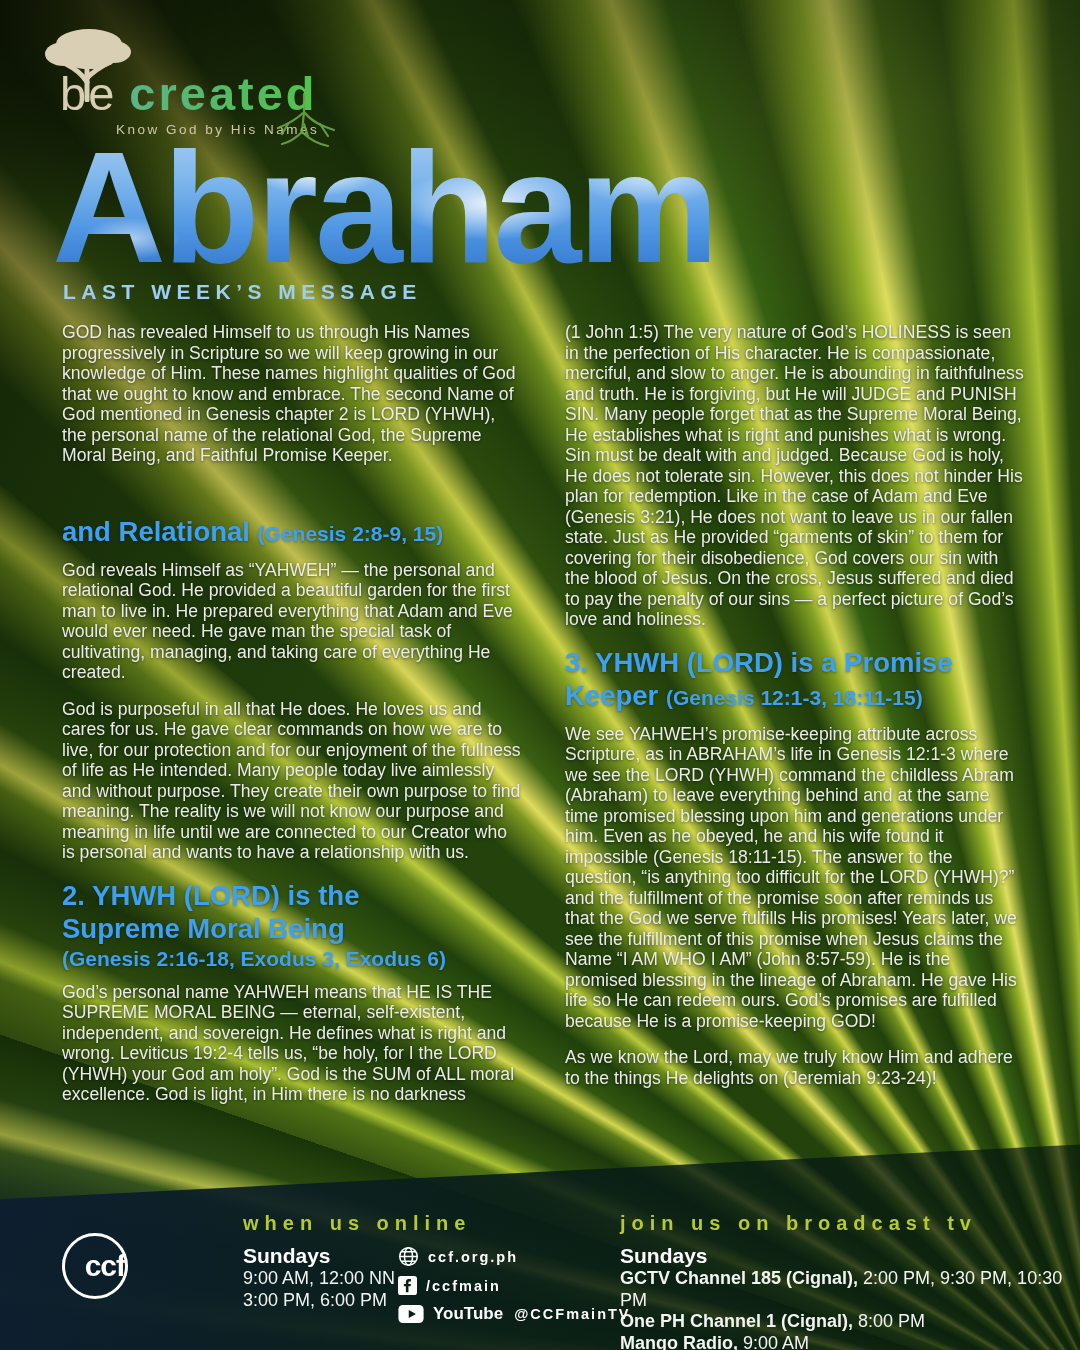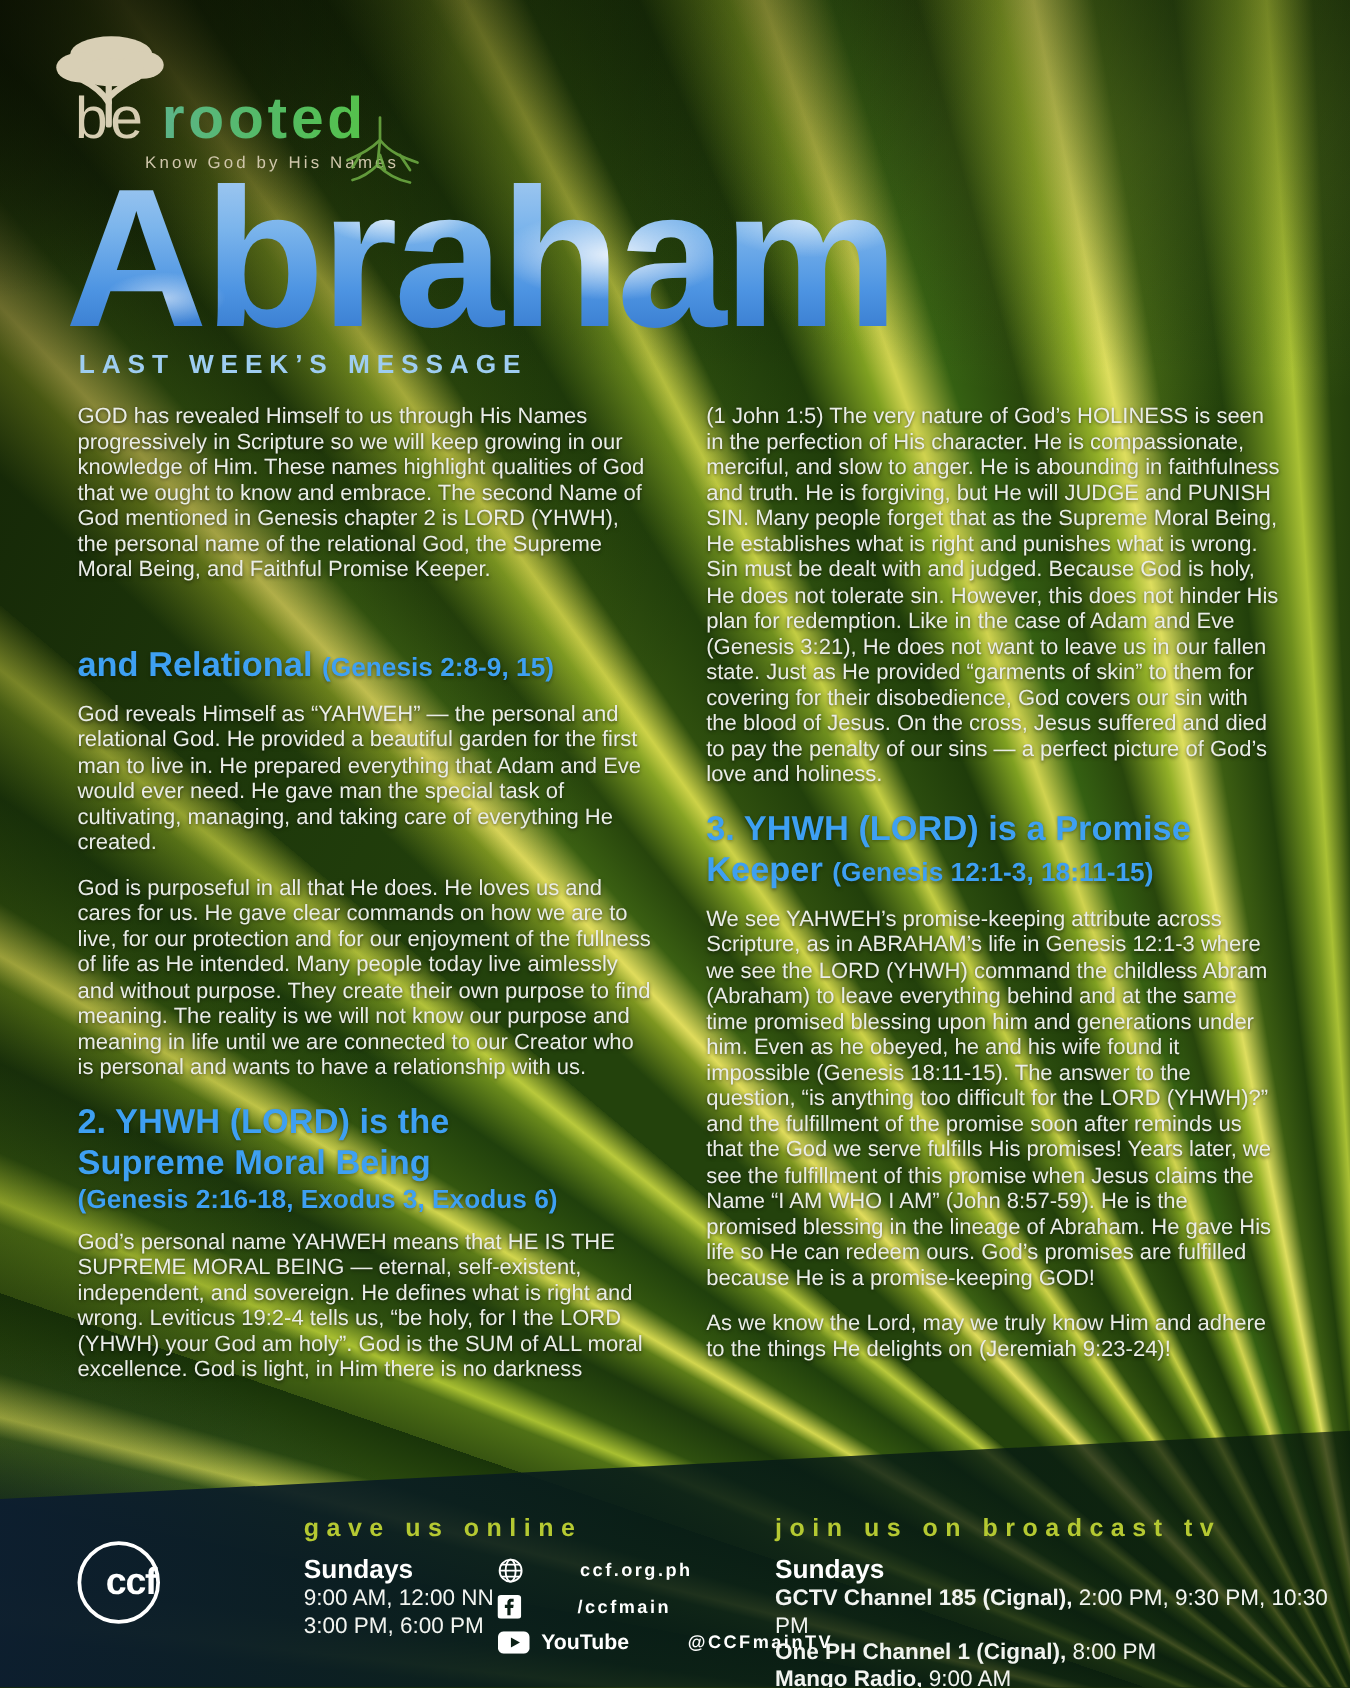--- a/index.html
+++ b/index.html
@@ -89,21 +89,21 @@
     color:#ffffff; font-weight:bold; font-size:30px; letter-spacing:-1px;
   }
   .f-head { color:#b5c932; font-weight:bold; font-size:20px; letter-spacing:6px; white-space:nowrap; }
   .f-day  { color:#ffffff; font-weight:bold; font-size:21px; margin-top:9px; }
   .f-line { color:#f2f4f0; font-size:18px; line-height:21.5px; }
   .online-block    { position:absolute; left:243px; top:122px; }
   .broadcast-block { position:absolute; left:620px; top:122px; }
   .bc-row b { font-weight:bold; }
   .social-col { position:absolute; left:398px; top:156px; display:flex; flex-direction:column; gap:9px; }
   .social-row { display:flex; align-items:center; gap:9px; color:#ffffff; }
-  .social-label { font-size:14.5px; font-weight:bold; letter-spacing:2px;margin-left:36px; }
+  .social-label { font-size:14.5px; font-weight:bold; letter-spacing:2px; }
   .yt-word { font-size:17px; font-weight:bold; letter-spacing:0; margin-right:2px; }
   .icon-svg { display:block; }
 </style>
 </head>
 <body>
 
 <div class="page">
 
   <div class="bg-fan"></div>
   <div class="bg-shade"></div>
@@ -115,21 +115,21 @@
         <ellipse cx="30" cy="30" rx="19" ry="12"></ellipse>
         <ellipse cx="80" cy="28" rx="17" ry="11"></ellipse>
         <ellipse cx="55" cy="34" rx="27" ry="11"></ellipse>
       </g>
       <g stroke="#d8cfb5" stroke-width="5" stroke-linecap="round" fill="none">
         <path d="M53 76 L53 42"></path>
         <path d="M53 58 C48 50 40 44 32 40"></path>
         <path d="M53 54 C60 47 68 42 76 38"></path>
       </g>
     </svg>
-    <div class="brand-text"><span class="brand-be">be</span> <span class="brand-rooted">rooted</span></div>
+    <div class="brand-text"><span class="brand-be">be</span> <span class="brand-rooted">created</span></div>
     <div class="brand-tagline">Know God by His Names</div>
     <svg class="roots" width="92" height="58" viewBox="0 0 92 58">
       <g stroke="#6fae45" stroke-width="2.2" stroke-linecap="round" fill="none" opacity="0.95">
         <path d="M46 2 L46 20 M46 20 C38 28 30 32 20 36 M46 20 C54 30 64 34 76 38"></path>
         <path d="M46 20 L44 40 M44 40 C38 46 32 50 24 52 M44 40 C52 48 60 52 70 54"></path>
         <path d="M30 32 L24 42 M62 32 L70 44 M46 32 L50 44"></path>
       </g>
     </svg>
   </div>
 
@@ -168,21 +168,21 @@
       <p>As we know the Lord, may we truly know Him and adhere to the things He delights on (Jeremiah 9:23-24)!</p>
     </div>
   </div>
 
   <div class="footer">
     <div class="ccf-logo">
       <span>ccf</span>
     </div>
 
     <div class="online-block">
-      <div class="f-head">gave us online</div>
+      <div class="f-head">when us online</div>
       <div class="f-day">Sundays</div>
       <div class="f-line">9:00 AM, 12:00 NN</div>
       <div class="f-line">3:00 PM, 6:00 PM</div>
     </div>
 
     <div class="social-col">
       <div class="social-row">
         <svg class="icon-svg" width="21" height="21" viewBox="0 0 22 22">
           <g stroke="#ffffff" stroke-width="1.6" fill="none">
             <circle cx="11" cy="11" r="9.2"></circle>

